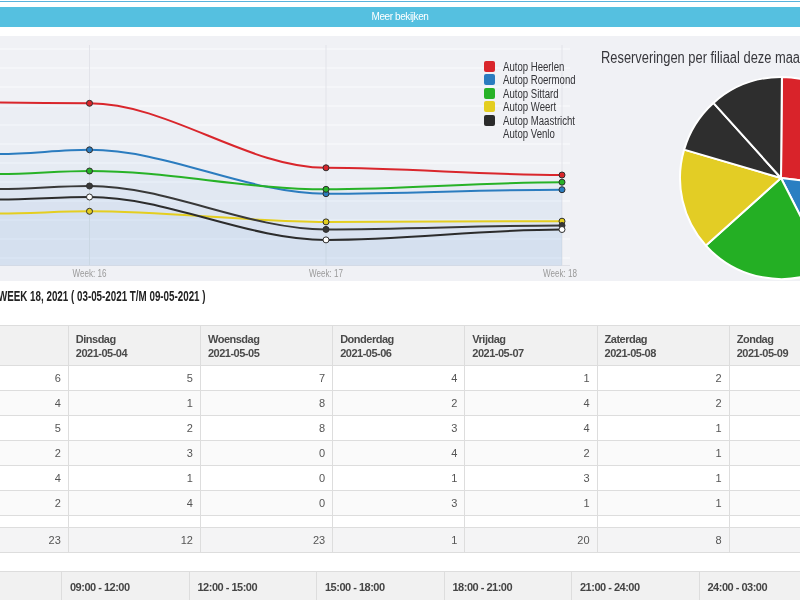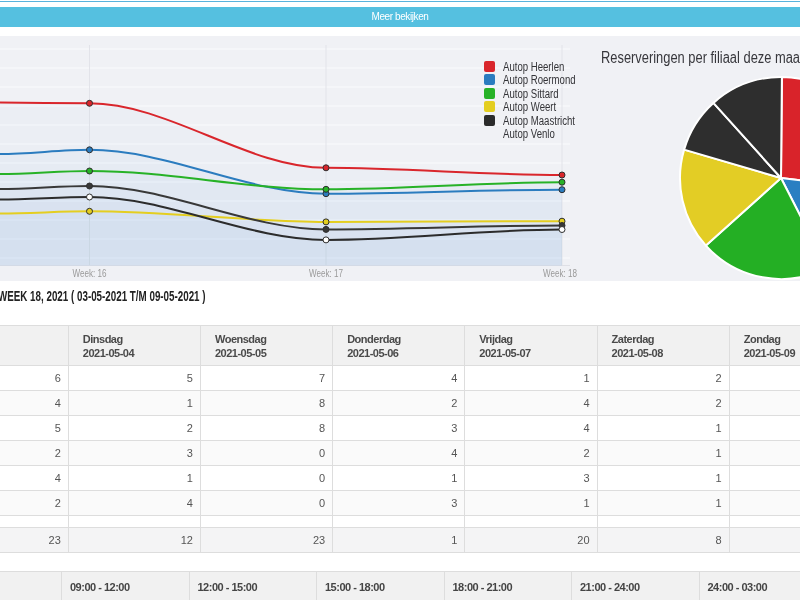--- a/index.html
+++ b/index.html
@@ -12,21 +12,21 @@
   .legend{position:absolute;left:484px;top:25px;font-size:12px;color:#333337;}
   .litem{height:13.4px;line-height:13.4px;white-space:nowrap;}
   .ltxt{display:inline-block;transform:scaleX(.8);transform-origin:left center;}
   .sq{display:inline-block;width:11px;height:11px;margin-right:8px;vertical-align:-1px;border-radius:2px;}
   .pietitle{position:absolute;left:601px;top:13px;font-size:16px;color:#37373c;white-space:nowrap;transform:scaleX(.805);transform-origin:left top;}
   .heading{position:absolute;left:-2px;top:288px;font-size:14px;font-weight:bold;color:#222;white-space:nowrap;transform:scaleX(.7);transform-origin:left top;}
   table{border-collapse:collapse;table-layout:fixed;position:absolute;font-size:11px;}
   td,th{border:1px solid #ddd;overflow:hidden;white-space:nowrap;padding:0;}
   .t1{left:-64.4px;top:325.4px;width:925.4px;}
   .t1 th{background:#f1f1f1;color:#4a4a4a;font-weight:bold;text-align:left;letter-spacing:-0.5px;
-         vertical-align:top;padding:6px 0 0 14px;line-height:14px;height:33px;font-size:11px;}
+         vertical-align:top;padding:6px 0 0 7px;line-height:14px;height:33px;font-size:11px;}
   .t1 td{color:#555;text-align:right;padding:0 7px 0 0;height:24px;}
   .t1 tr.alt td{background:#fafafa;}
   .t1 tr.empty td{height:11px;}
   .t1 tr.total td{background:#f4f4f5;}
   .t2{left:-66.5px;top:570.5px;width:892.5px;}
   .t2 th{background:#f1f1f1;color:#454545;font-weight:bold;text-align:left;letter-spacing:-0.5px;
          vertical-align:top;padding:9px 0 0 8px;height:31px;font-size:11px;}
 </style>
 </head>
 <body>

